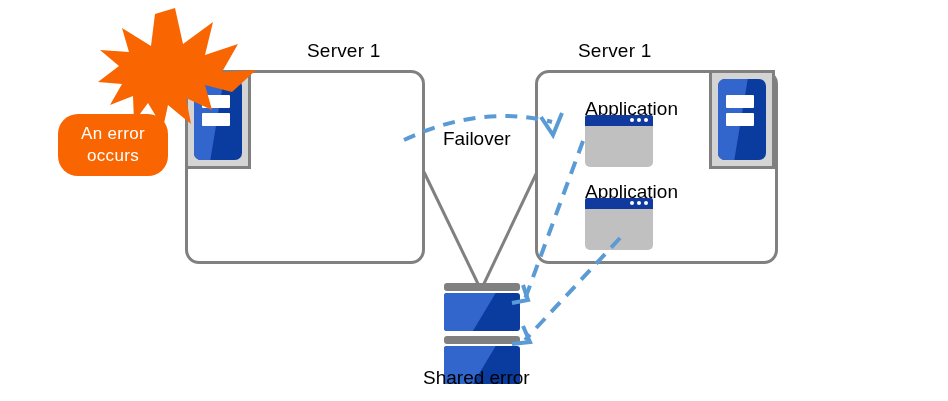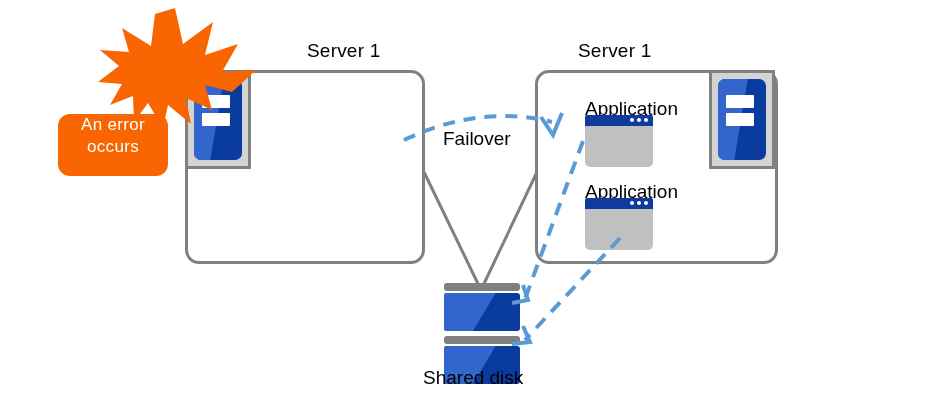--- a/index.html
+++ b/index.html
@@ -125,26 +125,26 @@
     position: absolute; inset: 0;
     background: #3366cc;
     clip-path: polygon(0 0, 68% 0, 38% 100%, 0 100%);
   }
 
   
   #error-box {
     left: 58px; top: 114px;
     width: 110px; height: 62px;
     background: #f96500;
-    border-radius: 12px;
+    border-radius: 20px;
     color: #ffffff;
     font-size: 17px;
     line-height: 22px;
     display: flex;
-    align-items: flex-start;
+    align-items: center;
     justify-content: center;
     text-align: center;
     letter-spacing: 0.3px;
   }
 
   
   .overlay {
     position: absolute;
     left: 0; top: 0;
     width: 948px; height: 401px;
@@ -209,21 +209,21 @@
   <div class="abs" id="shared-disk">
     <div class="disk-unit">
       <div class="disk-cap"></div>
       <div class="disk-body"></div>
     </div>
     <div class="disk-unit">
       <div class="disk-cap"></div>
       <div class="disk-body"></div>
     </div>
   </div>
-  <div class="abs" id="disk-title">Shared disk</div>
+  <div class="abs" id="disk-title">Shared error</div>
 
   <svg class="overlay" viewBox="0 0 948 401" xmlns="http://www.w3.org/2000/svg">
     <polygon fill="#f96500" points="175,8 183,44 213,22 205,55 238,44 222,72 256,70 232,92 205,85 212,110 186,98 191,124 168,105 163,128 148,103 134,122 133,96 110,105 122,84 98,82 119,66 100,50 129,52 122,28 151,46 155,14"></polygon>
   </svg>
 
   <div class="abs" id="error-box">
     <span>An error occurs</span>
   </div>
 
   <svg class="overlay" viewBox="0 0 948 401" xmlns="http://www.w3.org/2000/svg">

